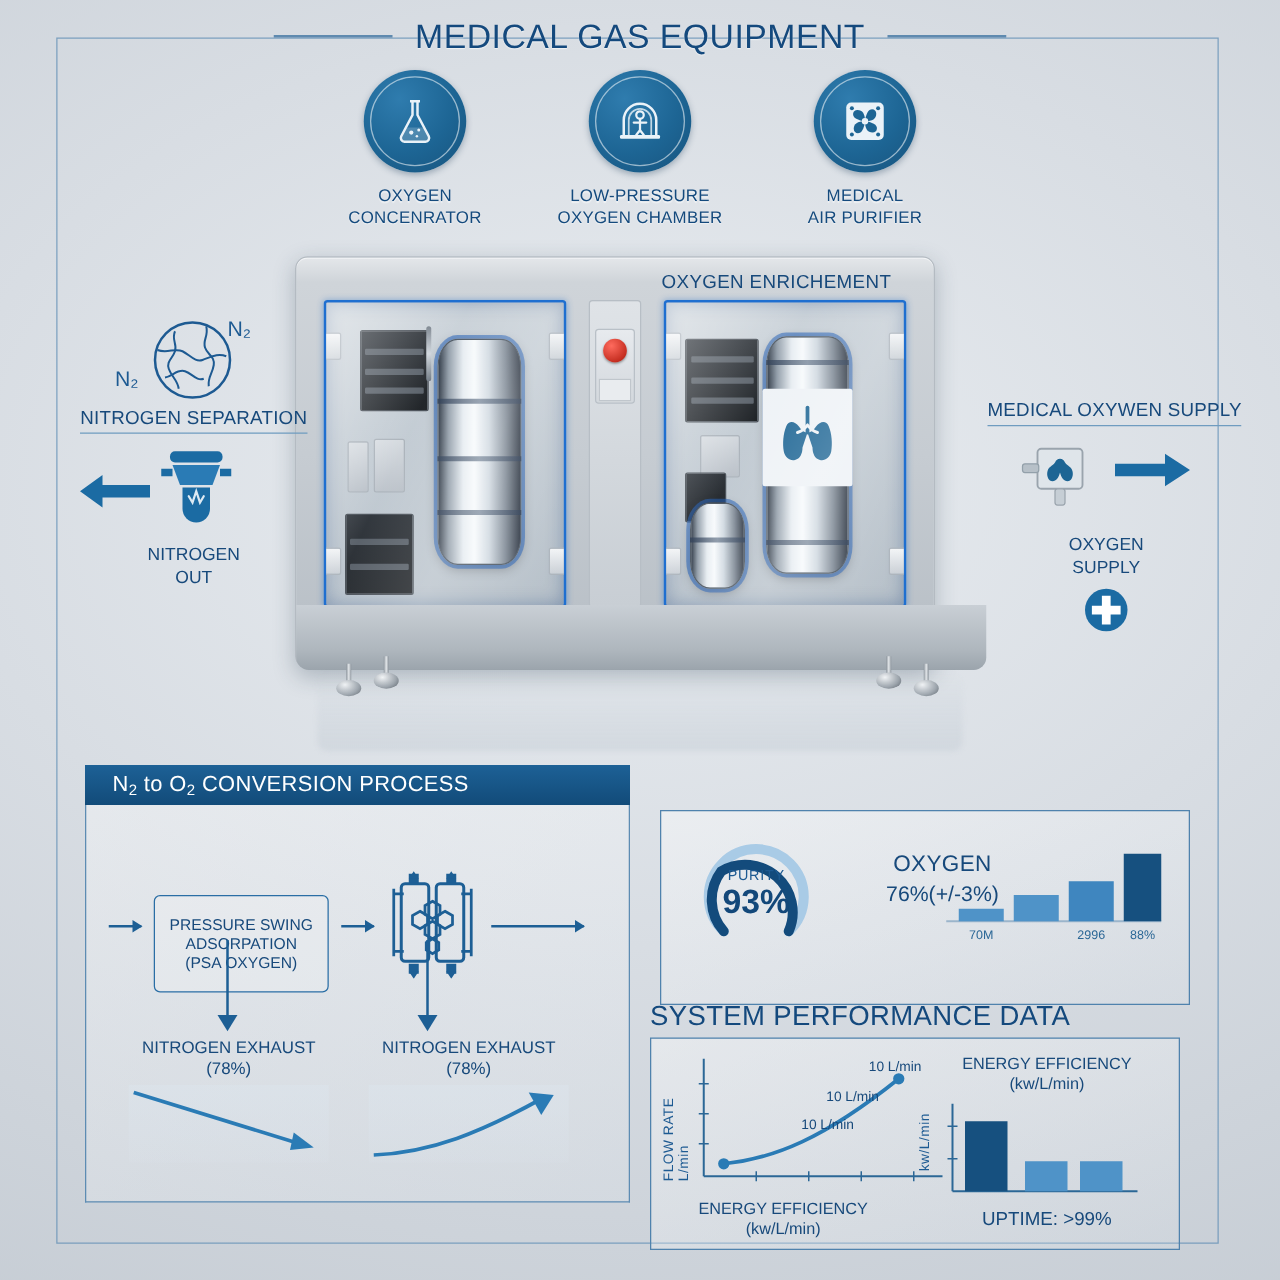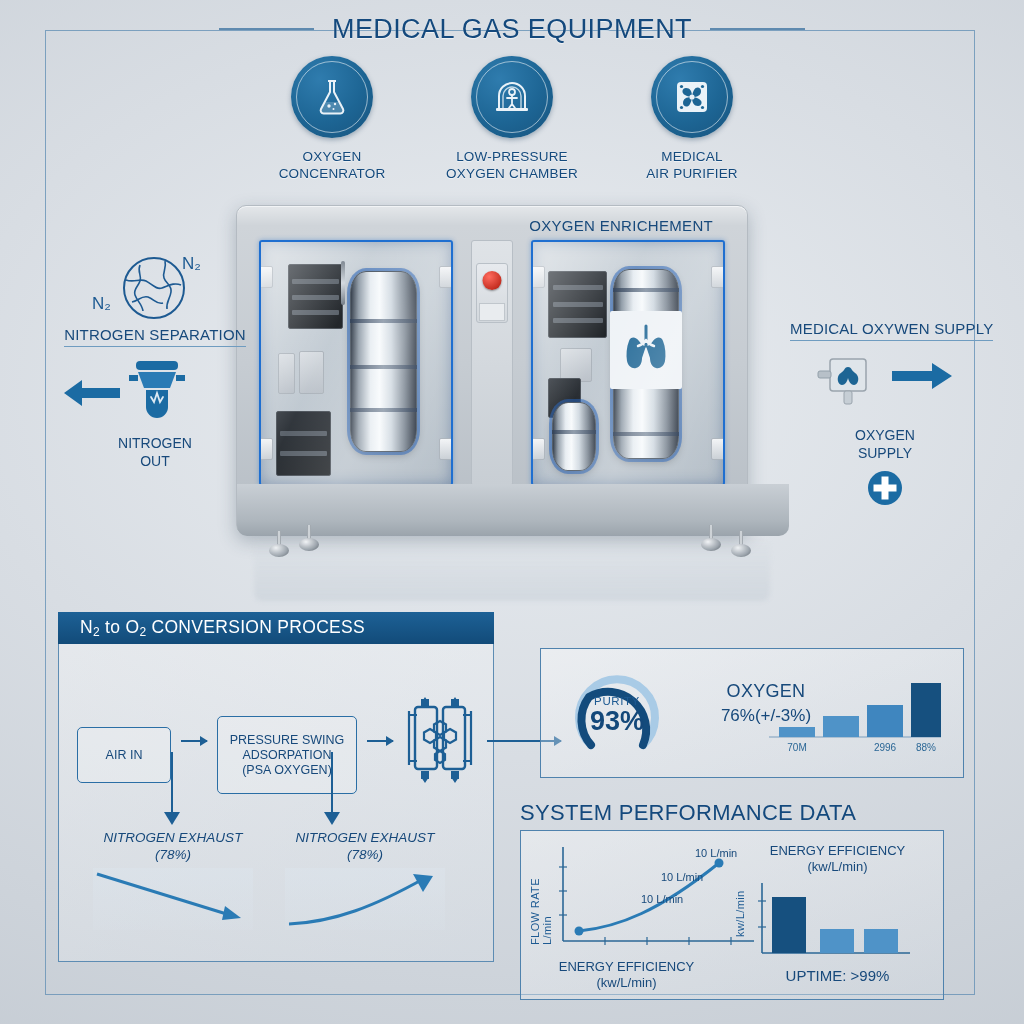--- a/index.html
+++ b/index.html
@@ -138,21 +138,21 @@
   
   .side{position:absolute;text-align:center;}
   .side .cap-underline{
     font-size:15px;color:#17497b;border-bottom:1.4px solid #6f9cc0;padding-bottom:3px;
     display:inline-block;white-space:nowrap;letter-spacing:.2px;
   }
   .side .sub{font-size:14px;line-height:1.25;color:#17497b;margin-top:6px;}
   .n2-label{font-size:17px;color:#1d5a92;}
 
   
-  .panel-left{position:absolute;left:58px;top:612px;width:436px;height:352px;}
+  .panel-left{position:absolute;left:68px;top:612px;width:436px;height:352px;}
   .panel-head{
     height:32px;background:linear-gradient(180deg,#1d6196,#124b79);
     color:#fff;display:flex;align-items:center;padding-left:22px;
     font-size:17.5px;letter-spacing:.3px;
   }
   .panel-head sub{font-size:12px;vertical-align:-3px;}
   .panel-body{
     position:relative;height:318px;border:1.4px solid #5d8cb3;border-top:none;
     background:linear-gradient(160deg,rgba(255,255,255,.35),rgba(225,231,237,.25));
     box-sizing:border-box;
@@ -160,27 +160,27 @@
   .flow-row{position:absolute;left:18px;top:44px;display:flex;align-items:center;gap:10px;}
   .flow-box{
     border:1.4px solid #2a6ea5;border-radius:5px;background:rgba(255,255,255,.18);
     color:#17497b;display:flex;align-items:center;justify-content:center;text-align:center;
     font-size:12.5px;line-height:1.2;padding:7px 9px;margin-top:28px;
   }
   .arrow-sm{width:26px;height:2px;background:#1d5f95;position:relative;}
   .arrow-sm::after{content:"";position:absolute;right:-1px;top:-4px;border-left:8px solid #1d5f95;border-top:5px solid transparent;border-bottom:5px solid transparent;}
   .down-stem{position:absolute;width:2px;background:#1d5f95;}
   .down-head{position:absolute;border-left:8px solid transparent;border-right:8px solid transparent;border-top:13px solid #1d5f95;}
-  .exh{position:absolute;text-align:center;width:180px;font-style:italic;}
+  .exh{position:absolute;text-align:center;width:180px;}
   .exh .t{font-size:13.5px;color:#17497b;line-height:1.25;}
   .spark{position:relative;width:160px;height:62px;margin:4px auto 0;background:linear-gradient(180deg,rgba(220,228,236,.55),rgba(220,228,236,.15));}
 
   
   .panel-purity{
-    position:absolute;left:540px;top:648px;width:424px;height:130px;
+    position:absolute;left:528px;top:648px;width:424px;height:156px;
     border:1.4px solid #4f82ad;box-sizing:border-box;
     background:linear-gradient(160deg,rgba(255,255,255,.40),rgba(226,232,238,.2));
   }
   .gauge{position:absolute;left:28px;top:18px;width:96px;height:96px;}
   .gauge .txt{
     position:absolute;inset:0;display:flex;flex-direction:column;
     align-items:center;justify-content:center;
   }
   .gauge .lbl{font-size:11.5px;letter-spacing:.6px;color:#1d5a92;}
   .gauge .val{font-size:27px;font-weight:bold;color:#13487a;line-height:1;margin-top:1px;}
@@ -423,21 +423,20 @@
 
   <div class="panel-left">
     <div class="panel-head">
       <span>
         <span>N</span><sub>2</sub><span> to O</span><sub>2</sub><span> CONVERSION PROCESS</span>
       </span>
     </div>
     <div class="panel-body">
 
       <div class="flow-row">
-        <div class="flow-box" style="width:74px;height:40px;">AIR IN</div>
         <span class="arrow-sm"></span>
         <div class="flow-box" style="width:120px;height:62px;flex-direction:column;">
           <span>PRESSURE SWING</span>
           <span>ADSORPATION</span>
           <span>(PSA OXYGEN)</span>
         </div>
         <span class="arrow-sm"></span>
         <div>
           <svg width="74" height="88" viewBox="0 0 74 88">
             <path d="M18 4h8v8h-8zM48 4h8v8h-8z" fill="#1d5f95"></path>

